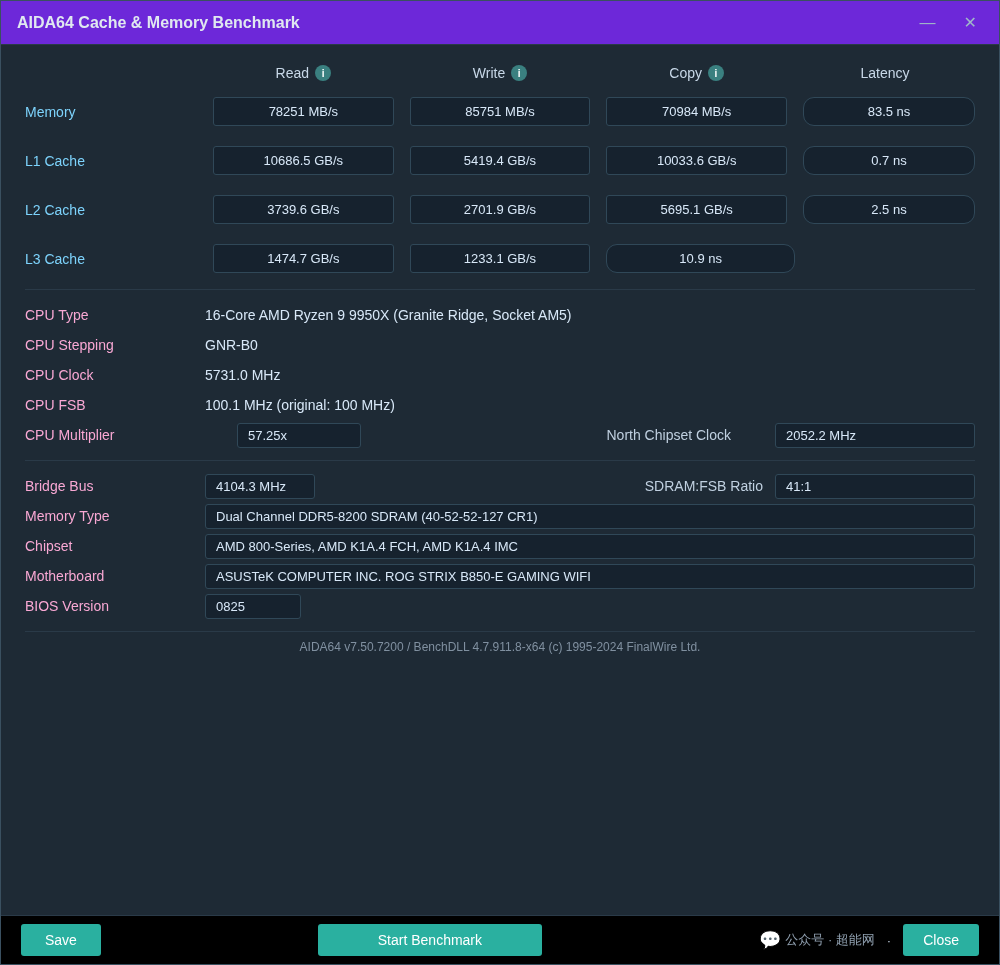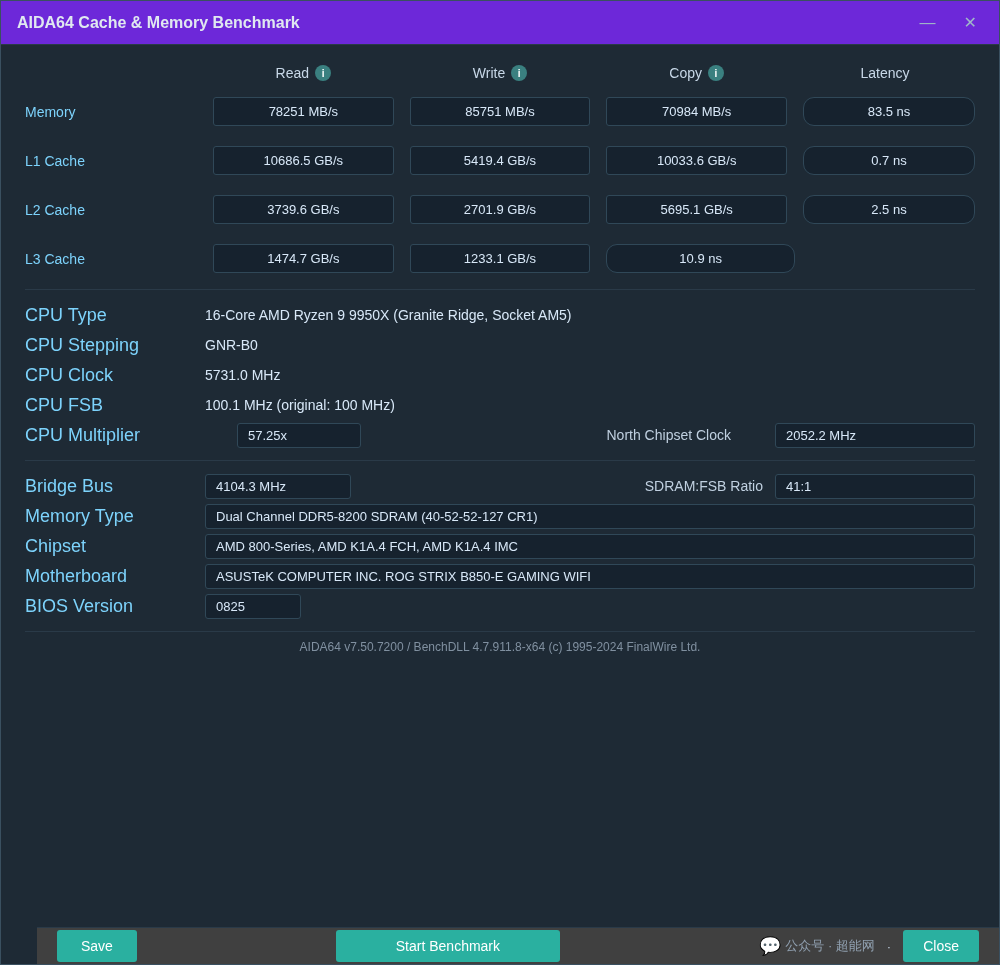--- a/index.html
+++ b/index.html
@@ -123,22 +123,22 @@
       gap: 4px;
       margin-bottom: 12px;
     }
     .info-row {
       display: grid;
       grid-template-columns: 180px 1fr;
       align-items: center;
       min-height: 26px;
     }
     .info-label {
-      color: #7dd3fc;
-      font-size: 18px;
+      color: #f9a8d4;
+      font-size: 14px;
     }
     .info-value {
       color: #d8e8f8;
       font-size: 14px;
     }
     .info-value-box {
       background: #16222e;
       border: 1px solid #304858;
       border-radius: 3px;
       padding: 4px 10px;
@@ -159,24 +159,23 @@
       text-align: center;
       color: #8090a0;
       font-size: 12px;
       padding: 8px 0 4px 0;
       border-top: 1px solid #2a3a48;
     }
     .button-bar {
       display: flex;
       justify-content: space-between;
       align-items: center;
-      padding: 2px 20px;
-      background: #404040;
+      padding: 8px 20px;
+      background: #000000;
       border-top: 1px solid #2a3a48;
-      margin-left: 36px;
     }
     .btn-teal {
       background: #2ab0a0;
       color: #fff;
       border: none;
       border-radius: 3px;
       padding: 8px 24px;
       font-size: 14px;
       cursor: pointer;
       font-weight: 500;
@@ -300,21 +299,21 @@
       </div>
 
     </div>
 
     <hr class="divider">
 
     <div class="info-section">
 
       <div class="info-row" style="display:grid; grid-template-columns: 180px 200px 1fr 200px;">
         <div class="info-label">Bridge Bus</div>
-        <div class="info-value-box" style="width:146px;">4104.3 MHz</div>
+        <div class="info-value-box" style="width:110px;">4104.3 MHz</div>
         <div class="nb-label" style="text-align:right; padding-right:12px;">SDRAM:FSB Ratio</div>
         <div class="info-value-box">41:1</div>
       </div>
 
       <div class="info-row">
         <div class="info-label">Memory Type</div>
         <div class="info-value-wide">Dual Channel DDR5-8200 SDRAM  (40-52-52-127 CR1)</div>
       </div>
 
       <div class="info-row">

